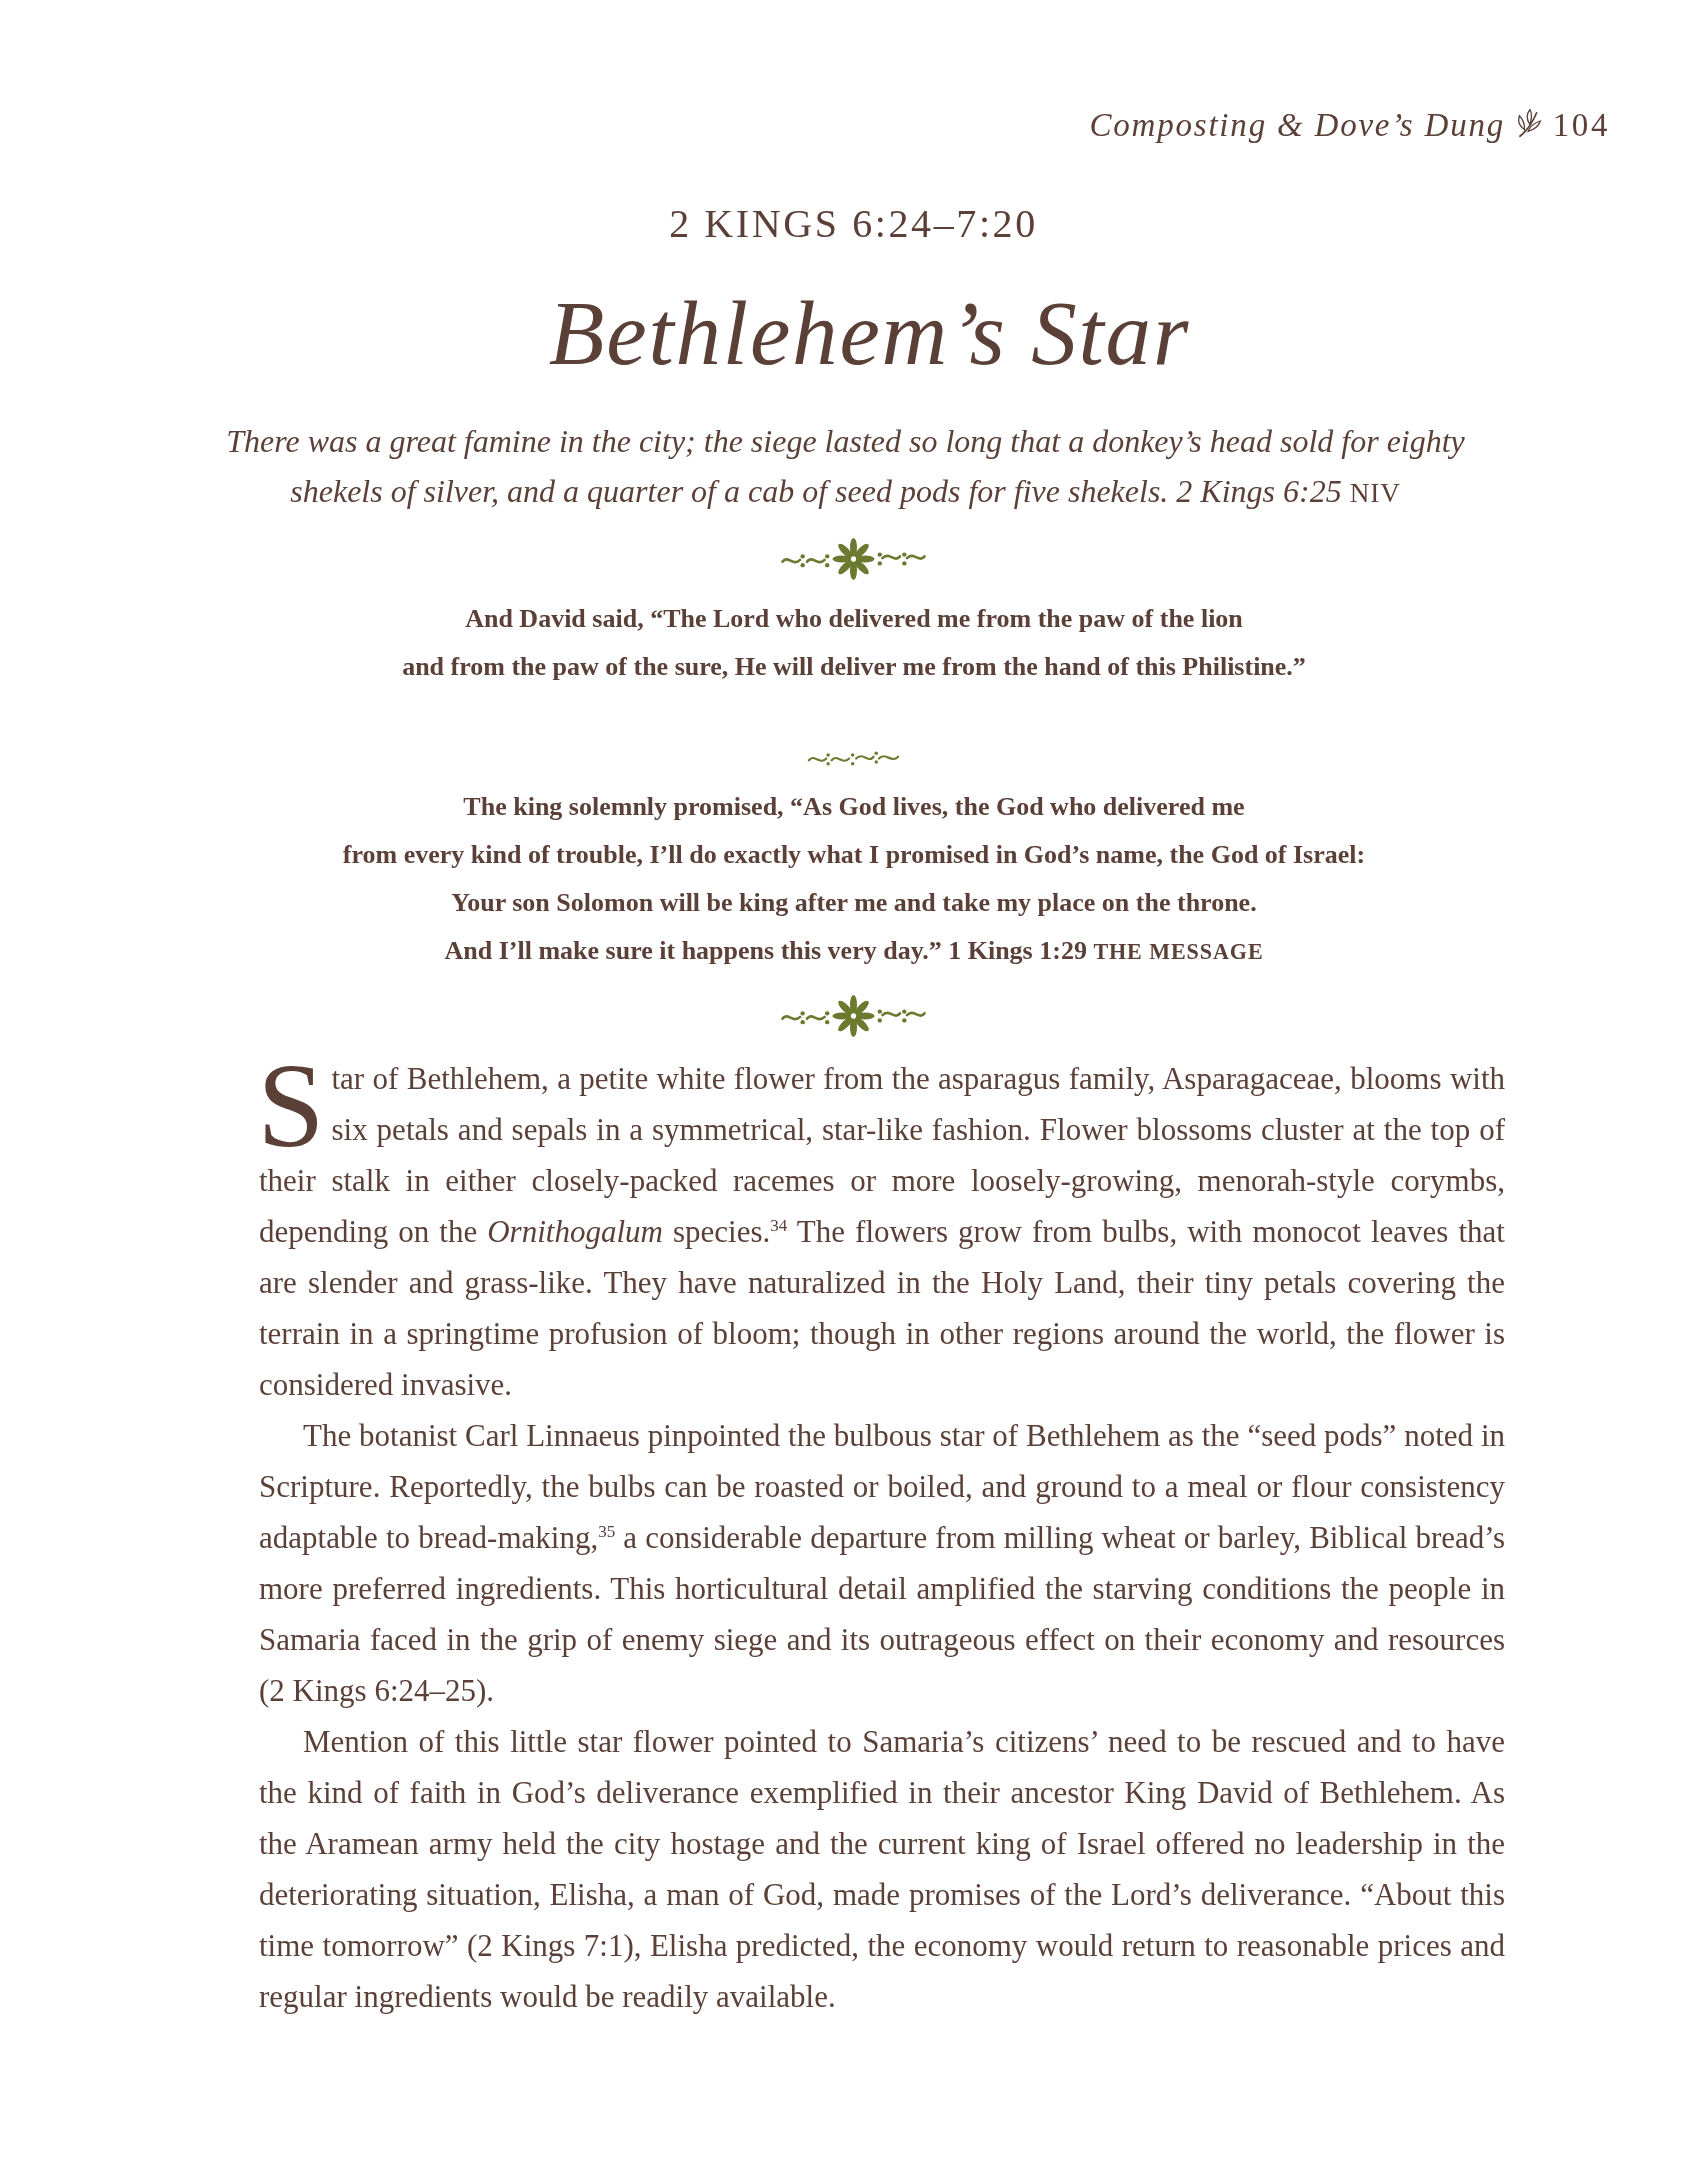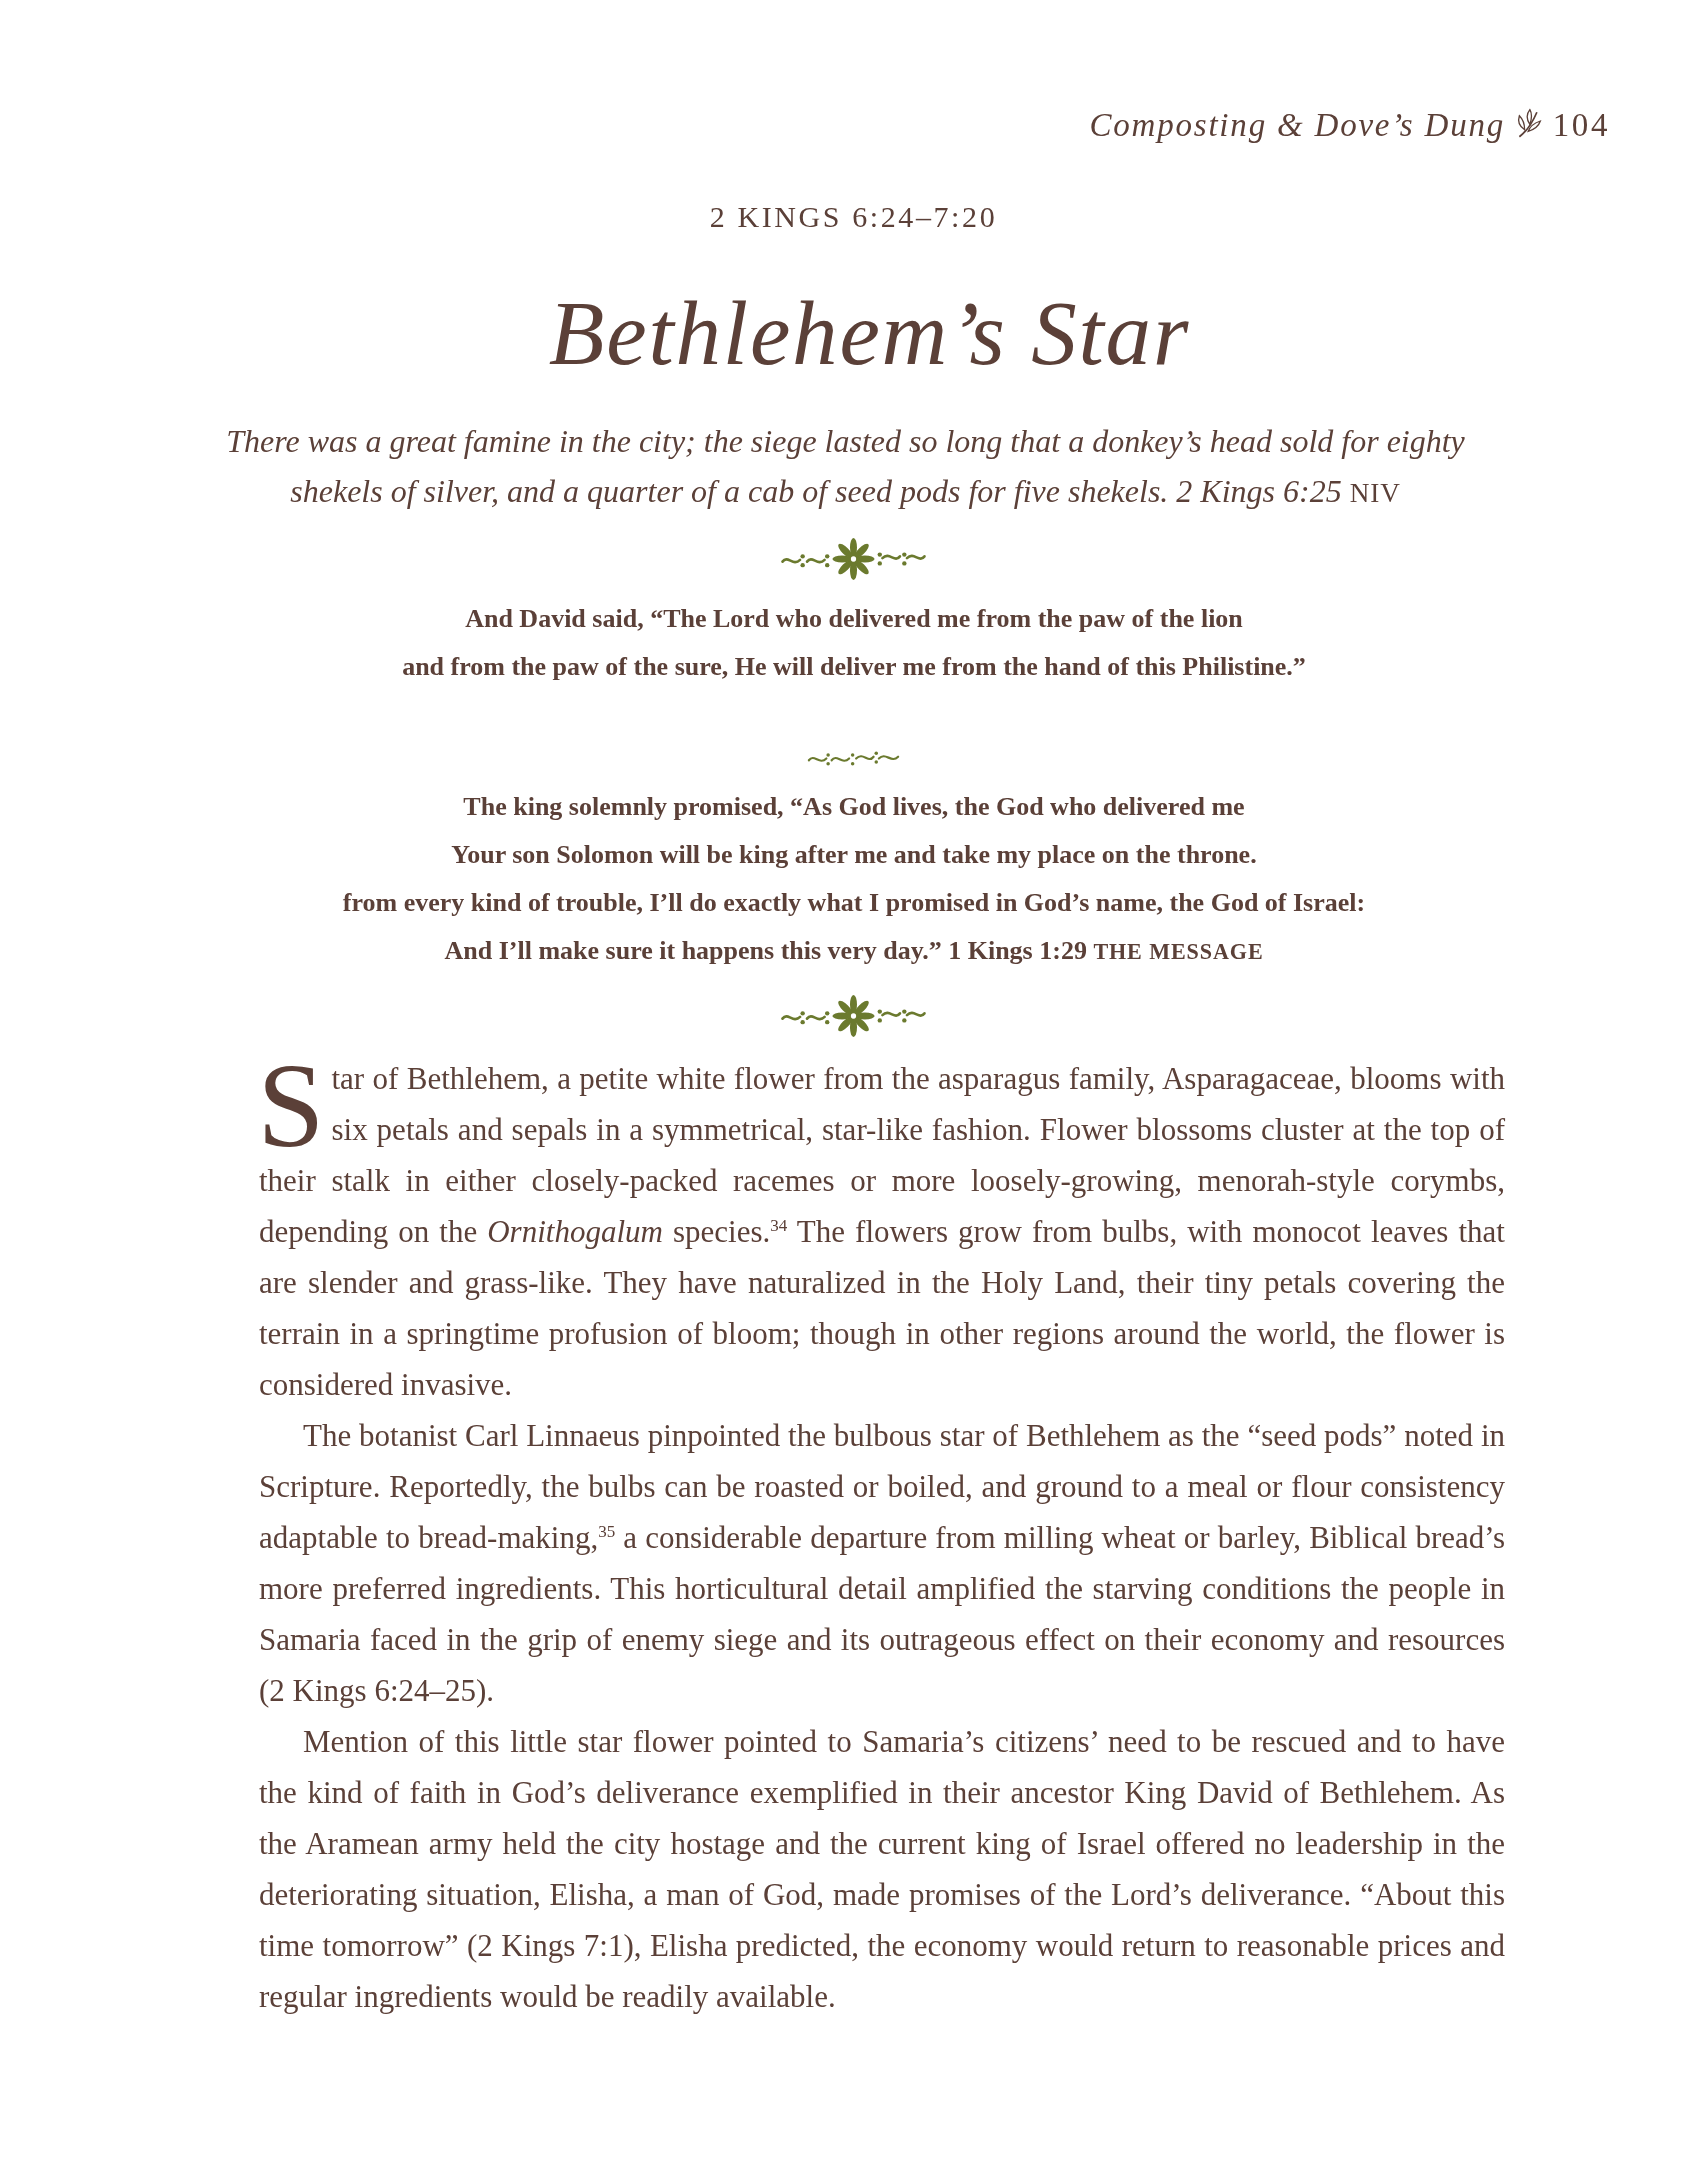--- a/index.html
+++ b/index.html
@@ -6,21 +6,21 @@
   body { width:1707px; height:2168px; position:relative; overflow:hidden;
          font-family: "Liberation Serif", "DejaVu Serif", serif; color:#5b4038; }
   .page { position:absolute; left:0; top:0; width:1707px; height:2168px; }
 
   .running-header { position:absolute; right:97px; top:107px; font-size:33px;
                     font-style:italic; letter-spacing:1.8px; display:flex; align-items:flex-start; gap:8.8px; }
   .running-header .leaf { display:inline-block; width:30px; height:35px; }
   .running-header .pageno { font-style:normal; letter-spacing:2.6px; }
 
   .ref-heading { position:absolute; left:0; width:1707px; top:200px; text-align:center;
-                 font-size:30px; letter-spacing:2.6px; }
+                 font-size:40px; letter-spacing:2.6px; }
   .title { position:absolute; left:16px; width:1707px; top:281px; text-align:center;
            font-size:91px; font-style:italic; font-weight:normal; letter-spacing:1.8px; }
 
   .epigraph { position:absolute; left:220px; width:1251px; top:416px; text-align:center;
               font-size:32px; font-style:italic; line-height:50px; }
   .sc { font-variant:small-caps; font-style:normal; font-size:0.85em; letter-spacing:0.9px; }
 
   .ornament { position:absolute; left:0; width:1707px; text-align:center; }
   .ornament svg { display:inline-block; }
 
@@ -114,22 +114,22 @@
         <circle cx="54" cy="8" r="2"></circle>
           <circle cx="54" cy="18" r="2"></circle>
         <circle cx="81" cy="6" r="2"></circle>
           <circle cx="81" cy="16" r="2"></circle>
       </g>
     </svg>
   </div>
 
   <div class="verse" style="top:783px;">
     <div>The king solemnly promised, “As God lives, the God who delivered me</div>
+    <div>from every kind of trouble, I’ll do exactly what I promised in God’s name, the God of Israel:</div>
     <div>Your son Solomon will be king after me and take my place on the throne.</div>
-    <div>from every kind of trouble, I’ll do exactly what I promised in God’s name, the God of Israel:</div>
     <div>
       <span>And I’ll make sure it happens this very day.” 1 Kings 1:29</span>
       <span class="sc">THE MESSAGE</span>
     </div>
   </div>
 
   <div class="ornament" style="top:994px;">
     <svg width="149" height="44" viewBox="0 0 170 50">
       <g fill="none" stroke="#6b7a2e" stroke-width="3" stroke-linecap="round">
         <path d="M4 28 C10 20 16 34 24 26"></path>

